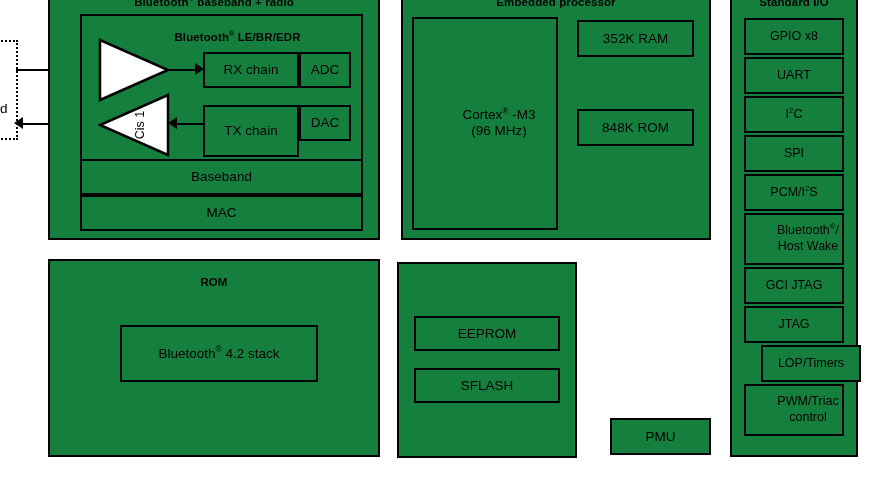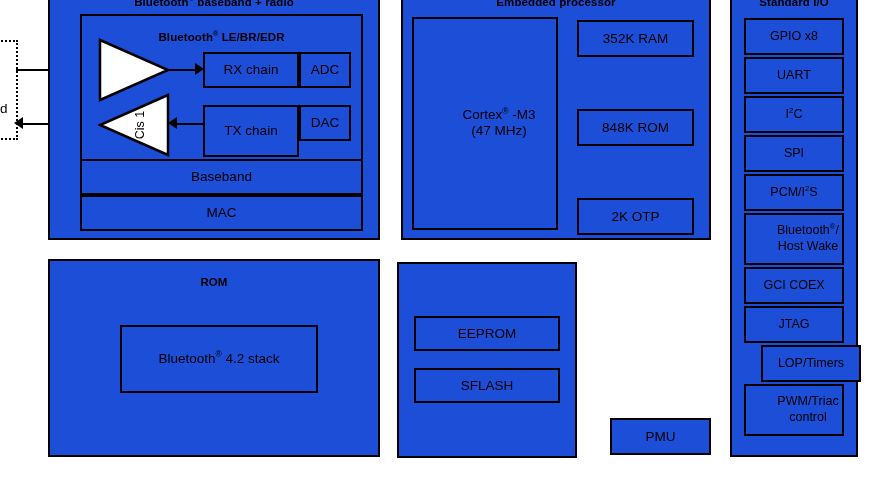--- a/index.html
+++ b/index.html
@@ -17,21 +17,21 @@
     height: 495px;
     background: #ffffff;
     overflow: hidden;
   }
 
   
   .box {
     position: absolute;
     box-sizing: border-box;
     border: 2px solid #000000;
-    background: #1d4ed8;
+    background: #15803d;
   }
   .outer {
     border-width: 2px;
   }
   .inner {
     border-width: 2px;
   }
 
   .sect-title {
     position: absolute;
@@ -126,21 +126,21 @@
   <div class="arrow-r" style="left:88px; top:63px;"></div>
 
   <div class="hline" style="left:22px; top:123px; width:78px;"></div>
   <div class="arrow-l" style="left:14px; top:117px;"></div>
 
   <div class="box outer" style="left:48px; top:-14px; width:332px; height:254px;">
   </div>
   <div class="sect-title" style="left:48px; width:332px; top:-4px;">Bluetooth<sup>®</sup> baseband + radio</div>
 
   <div class="box inner" style="left:80px; top:14px; width:283px; height:150px;"></div>
-  <div class="sect-title" style="left:80px; width:283px; top:31px;">Bluetooth<sup>®</sup> LE/BR/EDR</div>
+  <div class="sect-title" style="left:80px; width:283px; top:31px;padding-left:16px;">Bluetooth<sup>®</sup> LE/BR/EDR</div>
 
   <div class="tri" style="left:98px; top:38px;">
     <svg width="72" height="64" viewBox="0 0 72 64">
       <polygon points="2,2 2,62 70,32" fill="#ffffff" stroke="#000000" stroke-width="2.5" stroke-linejoin="miter"></polygon>
     </svg>
   </div>
 
   <div class="hline" style="left:168px; top:69px; width:32px;"></div>
   <div class="arrow-r" style="left:195px; top:63px;"></div>
 
@@ -171,42 +171,39 @@
   <div class="box inner" style="left:299px; top:105px; width:52px; height:36px;">
     <div class="lbl">DAC</div>
   </div>
 
   <div class="box inner" style="left:80px; top:195px; width:283px; height:36px;">
     <div class="lbl">MAC</div>
   </div>
 
   <div class="box outer" style="left:48px; top:259px; width:332px; height:198px;"></div>
   <div class="sect-title" style="left:48px; width:332px; top:276px;">ROM</div>
-  <div class="box inner" style="left:120px; top:325px; width:198px; height:68px;">
+  <div class="box inner" style="left:120px; top:325px; width:198px; height:57px;">
     <div class="lbl">Bluetooth<sup>®</sup> 4.2 stack</div>
   </div>
 
   <div class="box outer" style="left:401px; top:-14px; width:310px; height:254px;"></div>
   <div class="sect-title" style="left:401px; width:310px; top:-4px;">Embedded processor</div>
 
   <div class="box inner" style="left:412px; top:17px; width:146px; height:213px;">
     <div class="lbl two-line">
       <span>Cortex<sup>®</sup> -M3</span><br>
-      <span>(47 MHz)</span>
+      <span>(96 MHz)</span>
     </div>
   </div>
 
   <div class="box inner" style="left:577px; top:20px; width:117px; height:37px;">
     <div class="lbl">352K RAM</div>
   </div>
   <div class="box inner" style="left:577px; top:109px; width:117px; height:37px;">
     <div class="lbl">848K ROM</div>
-  </div>
-  <div class="box inner" style="left:577px; top:198px; width:117px; height:37px;">
-    <div class="lbl">2K OTP</div>
   </div>
 
   <div class="box outer" style="left:397px; top:262px; width:180px; height:196px;"></div>
 
   <div class="box inner" style="left:414px; top:316px; width:146px; height:35px;">
     <div class="lbl">EEPROM</div>
   </div>
   <div class="box inner" style="left:414px; top:368px; width:146px; height:35px;">
     <div class="lbl">SFLASH</div>
   </div>
@@ -233,21 +230,21 @@
   <div class="box inner" style="left:744px; top:174px; width:100px; height:37px;">
     <div class="lbl small">PCM/I<sup>2</sup>S</div>
   </div>
   <div class="box inner" style="left:744px; top:213px; width:100px; height:52px;">
     <div class="lbl small two-line">
       <span>Bluetooth<sup>®</sup>/</span><br>
       <span>Host Wake</span>
     </div>
   </div>
   <div class="box inner" style="left:744px; top:267px; width:100px; height:37px;">
-    <div class="lbl small">GCI COEX</div>
+    <div class="lbl small">GCI JTAG</div>
   </div>
   <div class="box inner" style="left:744px; top:306px; width:100px; height:37px;">
     <div class="lbl small">JTAG</div>
   </div>
   <div class="box inner" style="left:744px; top:345px; width:100px; height:37px;margin-left:17px;">
     <div class="lbl small">LOP/Timers</div>
   </div>
   <div class="box inner" style="left:744px; top:384px; width:100px; height:52px;">
     <div class="lbl small two-line">
       <span>PWM/Triac</span><br>

